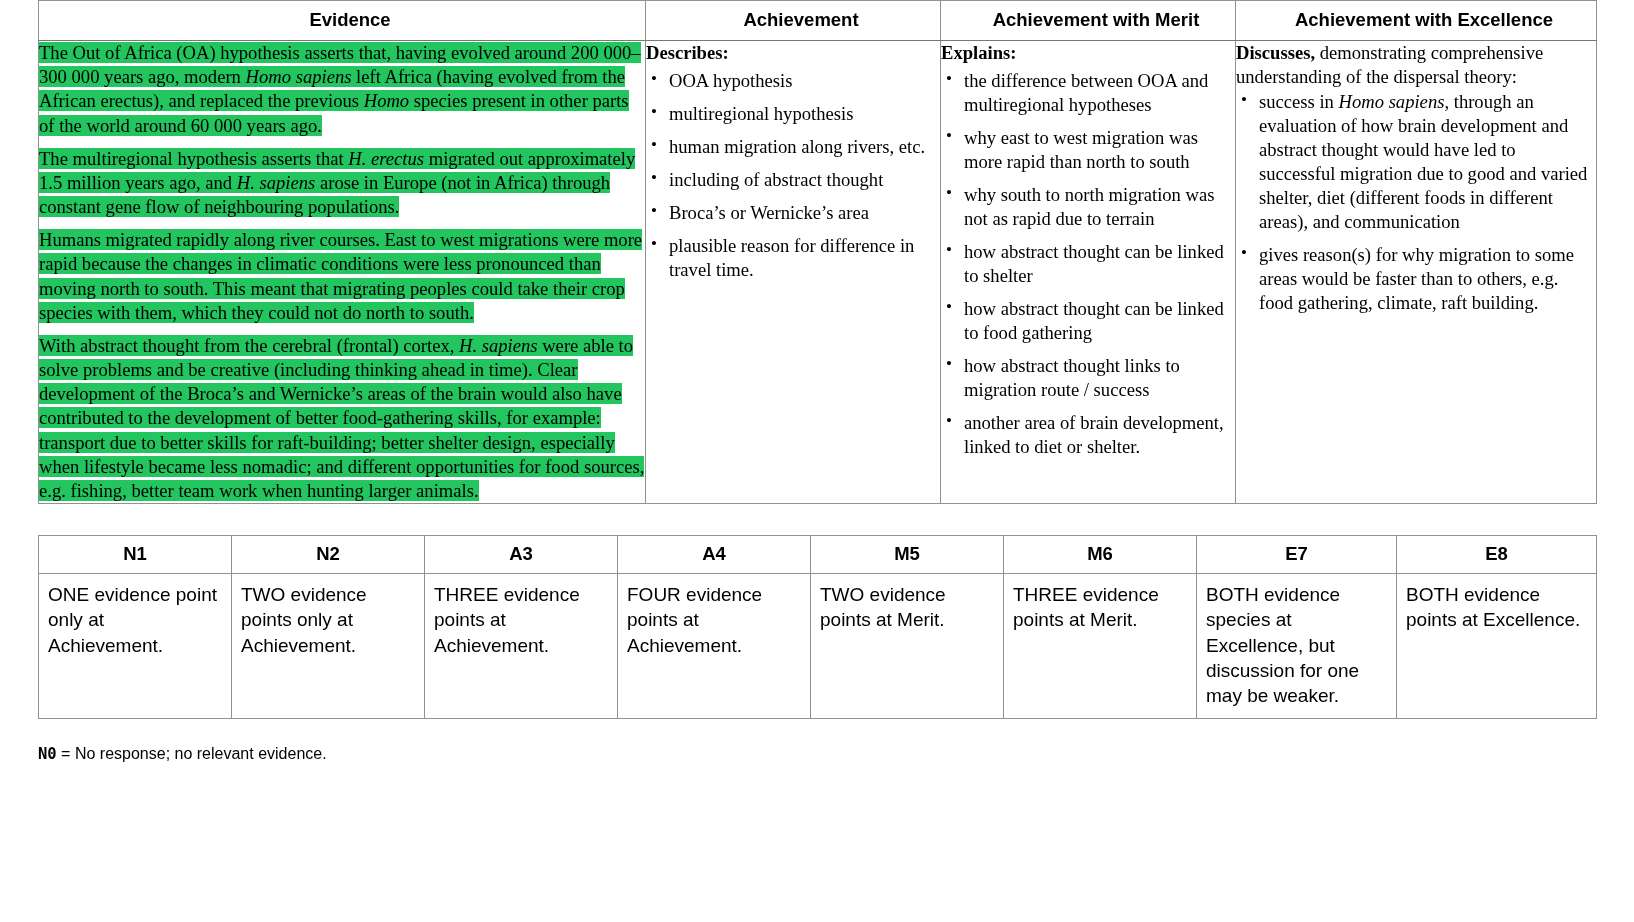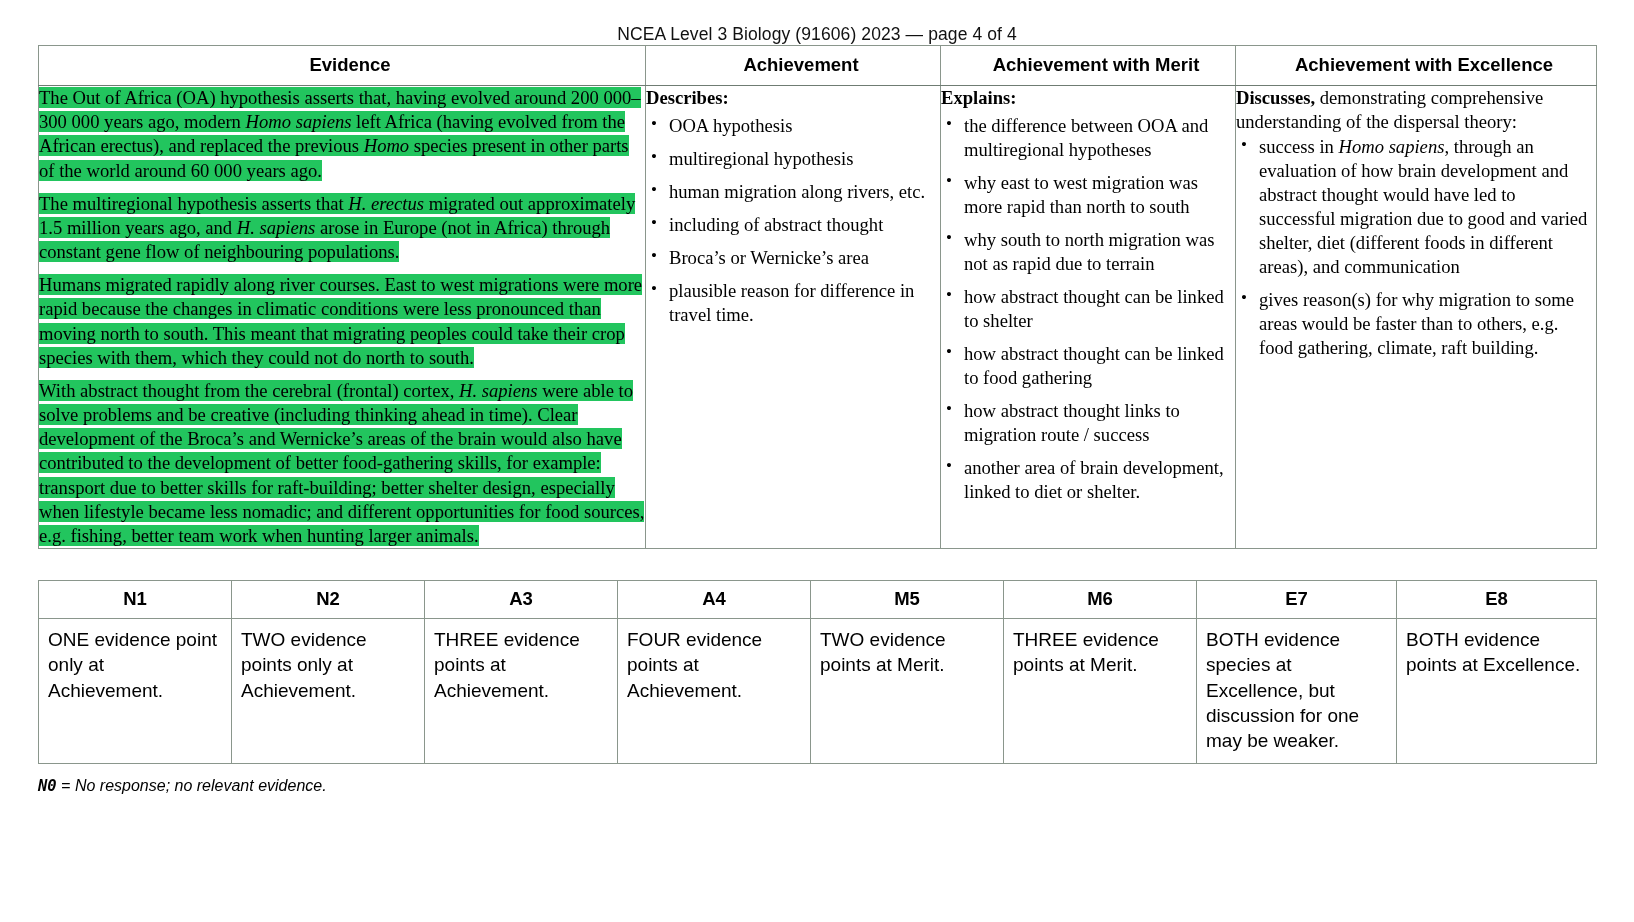--- a/index.html
+++ b/index.html
@@ -146,37 +146,35 @@
   table.grades td.desc {
     vertical-align: top;
     font-size: 19px;
     line-height: 1.33;
     padding: 8px 9px 10px 9px;
     height: 88px;
   }
 
   
   .footnote {
-    margin: 13px 0 0 38px;
+    margin: 26px 0 0 38px;
     font-family: "Liberation Sans", sans-serif;
     font-size: 16px;
-    font-style: italic;
   }
   .footnote .code {
     font-family: "DejaVu Sans Mono", monospace;
     font-weight: bold;
     font-size: 15.5px;
   }
 </style>
 </head>
 <body>
 
 <div class="page">
 
-  <div class="running-header">NCEA Level 3 Biology (91606) 2023 — page 4 of 4</div>
 
 
   <div class="rubric-wrap">
     <table class="rubric">
       <colgroup>
         <col class="c-evidence">
           <col class="c-ach">
           <col class="c-merit">
           <col class="c-exc">
       </colgroup>

